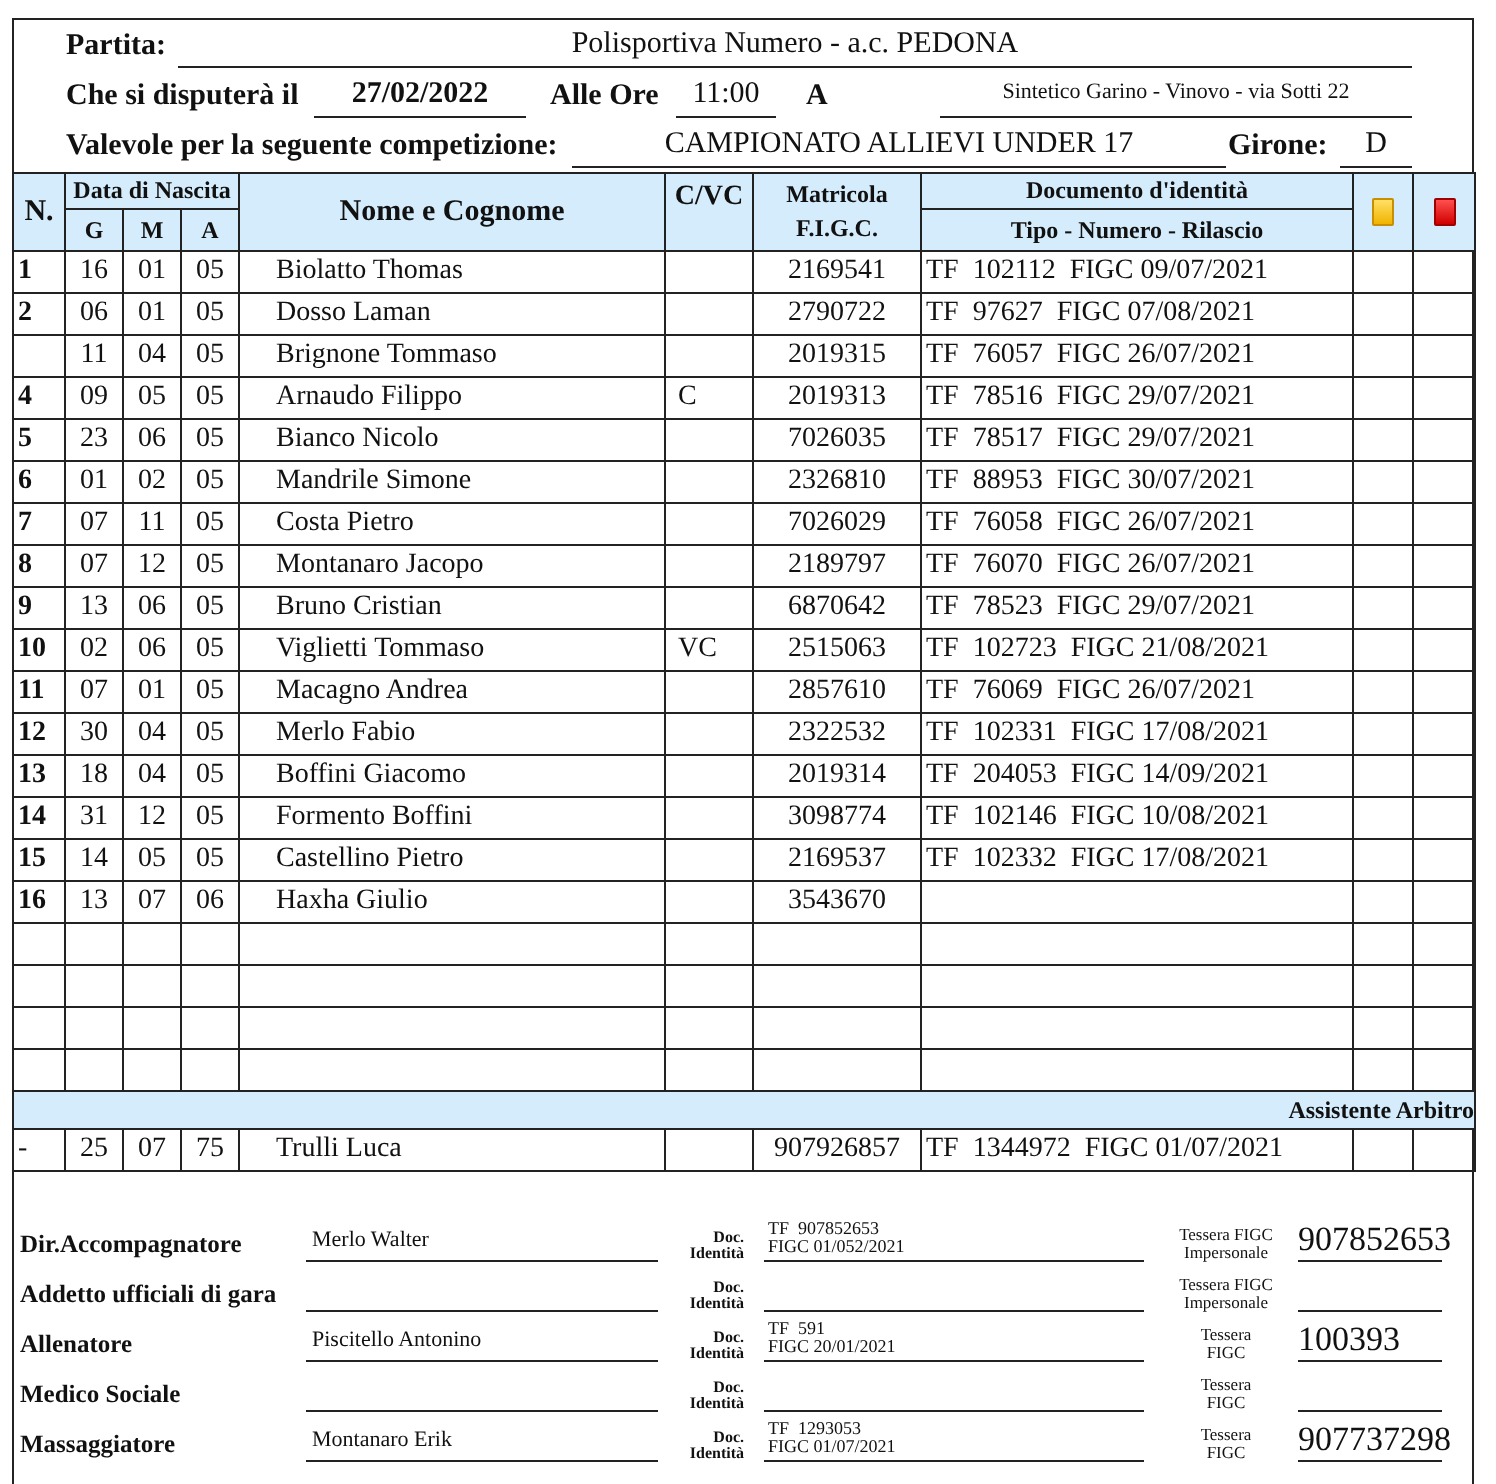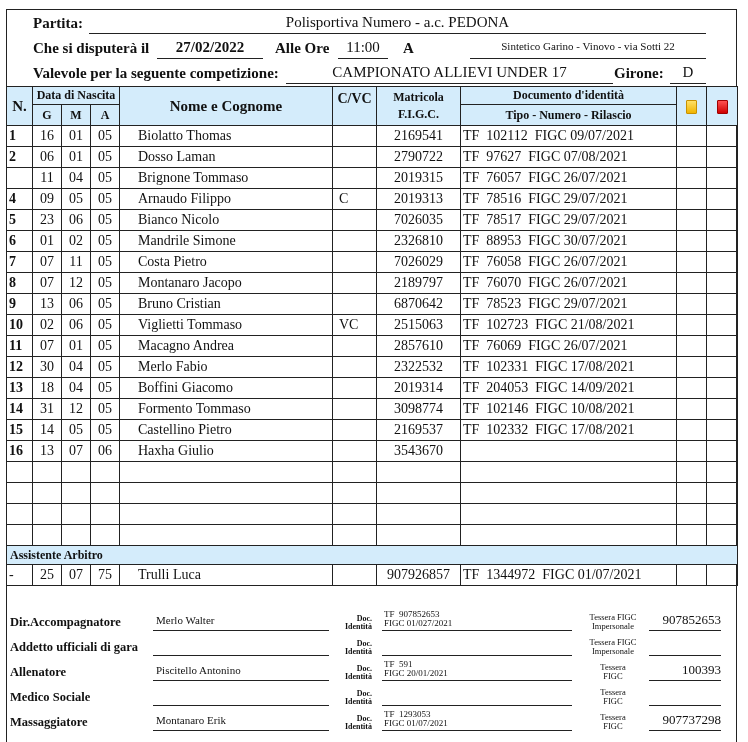--- a/index.html
+++ b/index.html
@@ -10,30 +10,30 @@
   .uline{position:absolute;border-bottom:1.4px solid #222;text-align:center;font-size:15px;}
   table.grid{position:absolute;left:6px;top:86px;border-collapse:collapse;table-layout:fixed;}
   table.grid td,table.grid th{border:1.6px solid #222;padding:0;height:20px;font-size:14px;overflow:hidden;white-space:nowrap;}
   table.grid th{background:#d4ecfb;font-weight:bold;}
   .c-n{font-weight:bold;text-align:left;padding-left:2px !important;font-size:14px;}
   .c-d{text-align:center;font-size:15px;}
   .c-name{padding-left:18px !important;font-size:12px;}
   .c-cap{padding-left:6px !important;font-size:14px;}
   .c-mat{text-align:center;font-size:15px;}
   .c-doc{font-size:8.5px;padding-left:2px !important;}
-  .sec{background:#d4ecfb !important;font-weight:bold;font-size:12px !important;text-align:left;padding-left:3px !important;}
+  .sec{background:#d4ecfb !important;font-weight:bold;font-size:12px !important;text-align:right;padding-left:3px !important;}
   .card{display:inline-block;width:9px;height:12px;border-radius:1px;vertical-align:middle;}
   .card.y{background:linear-gradient(#ffe066,#f0b400);border:1px solid #c89000;}
   .card.r{background:linear-gradient(#ff5050,#d00000);border:1px solid #a00000;}
   .s-role{position:absolute;font-weight:bold;font-size:12.5px;white-space:nowrap;}
   .s-val{position:absolute;font-size:11px;border-bottom:1.4px solid #222;padding-left:3px;box-sizing:border-box;white-space:nowrap;}
   .s-dl{position:absolute;font-weight:bold;font-size:8px;line-height:8px;text-align:right;}
   .s-doc{position:absolute;font-size:9px;line-height:9px;border-bottom:1.4px solid #222;padding-left:2px;box-sizing:border-box;}
   .s-tl{position:absolute;font-weight:normal;font-size:8.5px;line-height:8.5px;text-align:center;}
-  .s-tv{position:absolute;font-size:13px;border-bottom:1.4px solid #222;text-align:right;box-sizing:border-box;}
+  .s-tv{position:absolute;font-size:17px;border-bottom:1.4px solid #222;text-align:left;box-sizing:border-box;}
 </style>
 </head>
 <body>
 
 <div class="frame"></div>
 
 <div class="hdr-line lbl" style="left:33px;top:15px;">Partita:</div>
 <div class="uline" style="left:89px;top:14px;width:617px;height:19px;">Polisportiva Numero - a.c. PEDONA</div>
 
 <div class="hdr-line lbl" style="left:33px;top:40px;">Che si disputerà il</div>
@@ -237,21 +237,21 @@
         <td class="c-mat">2019314</td>
         <td class="c-doc" style="white-space: pre;">TF  204053  FIGC 14/09/2021</td>
         <td></td>
         <td></td>
       </tr>
       <tr>
         <td class="c-n">14</td>
         <td class="c-d">31</td>
         <td class="c-d">12</td>
         <td class="c-d">05</td>
-        <td class="c-name">Formento Tommaso</td>
+        <td class="c-name">Formento Boffini</td>
         <td class="c-cap"></td>
         <td class="c-mat">3098774</td>
         <td class="c-doc" style="white-space: pre; margin-left: 44px;">TF  102146  FIGC 10/08/2021</td>
         <td></td>
         <td></td>
       </tr>
       <tr>
         <td class="c-n">15</td>
         <td class="c-d">14</td>
         <td class="c-d">05</td>
@@ -345,21 +345,21 @@
 
 <div id="staff">
     <div class="s-role" style="left:10px;top:615px;">Dir.Accompagnatore</div>
     <div class="s-val" style="left:153px;top:612px;width:176px;height:19px;line-height:16px;">Merlo Walter</div>
     <div class="s-dl" style="left:334px;top:615px;width:38px;">
       <div>Doc.</div>
       <div>Identità</div>
     </div>
     <div class="s-doc" style="left:382px;top:610px;width:190px;height:21px;">
       <div style="white-space: pre;">TF  907852653</div>
-      <div style="white-space: pre;">FIGC 01/027/2021</div>
+      <div style="white-space: pre;">FIGC 01/052/2021</div>
     </div>
     <div class="s-tl" style="left:578px;top:613px;width:70px;">
       <div>Tessera FIGC</div>
       <div>Impersonale</div>
     </div>
     <div class="s-tv" style="left:649px;top:612px;width:72px;height:19px;line-height:16px;">907852653</div>
     <div class="s-role" style="left:10px;top:640px;">Addetto ufficiali di gara</div>
     <div class="s-val" style="left:153px;top:637px;width:176px;height:19px;line-height:16px;"></div>
     <div class="s-dl" style="left:334px;top:640px;width:38px;">
       <div>Doc.</div>

